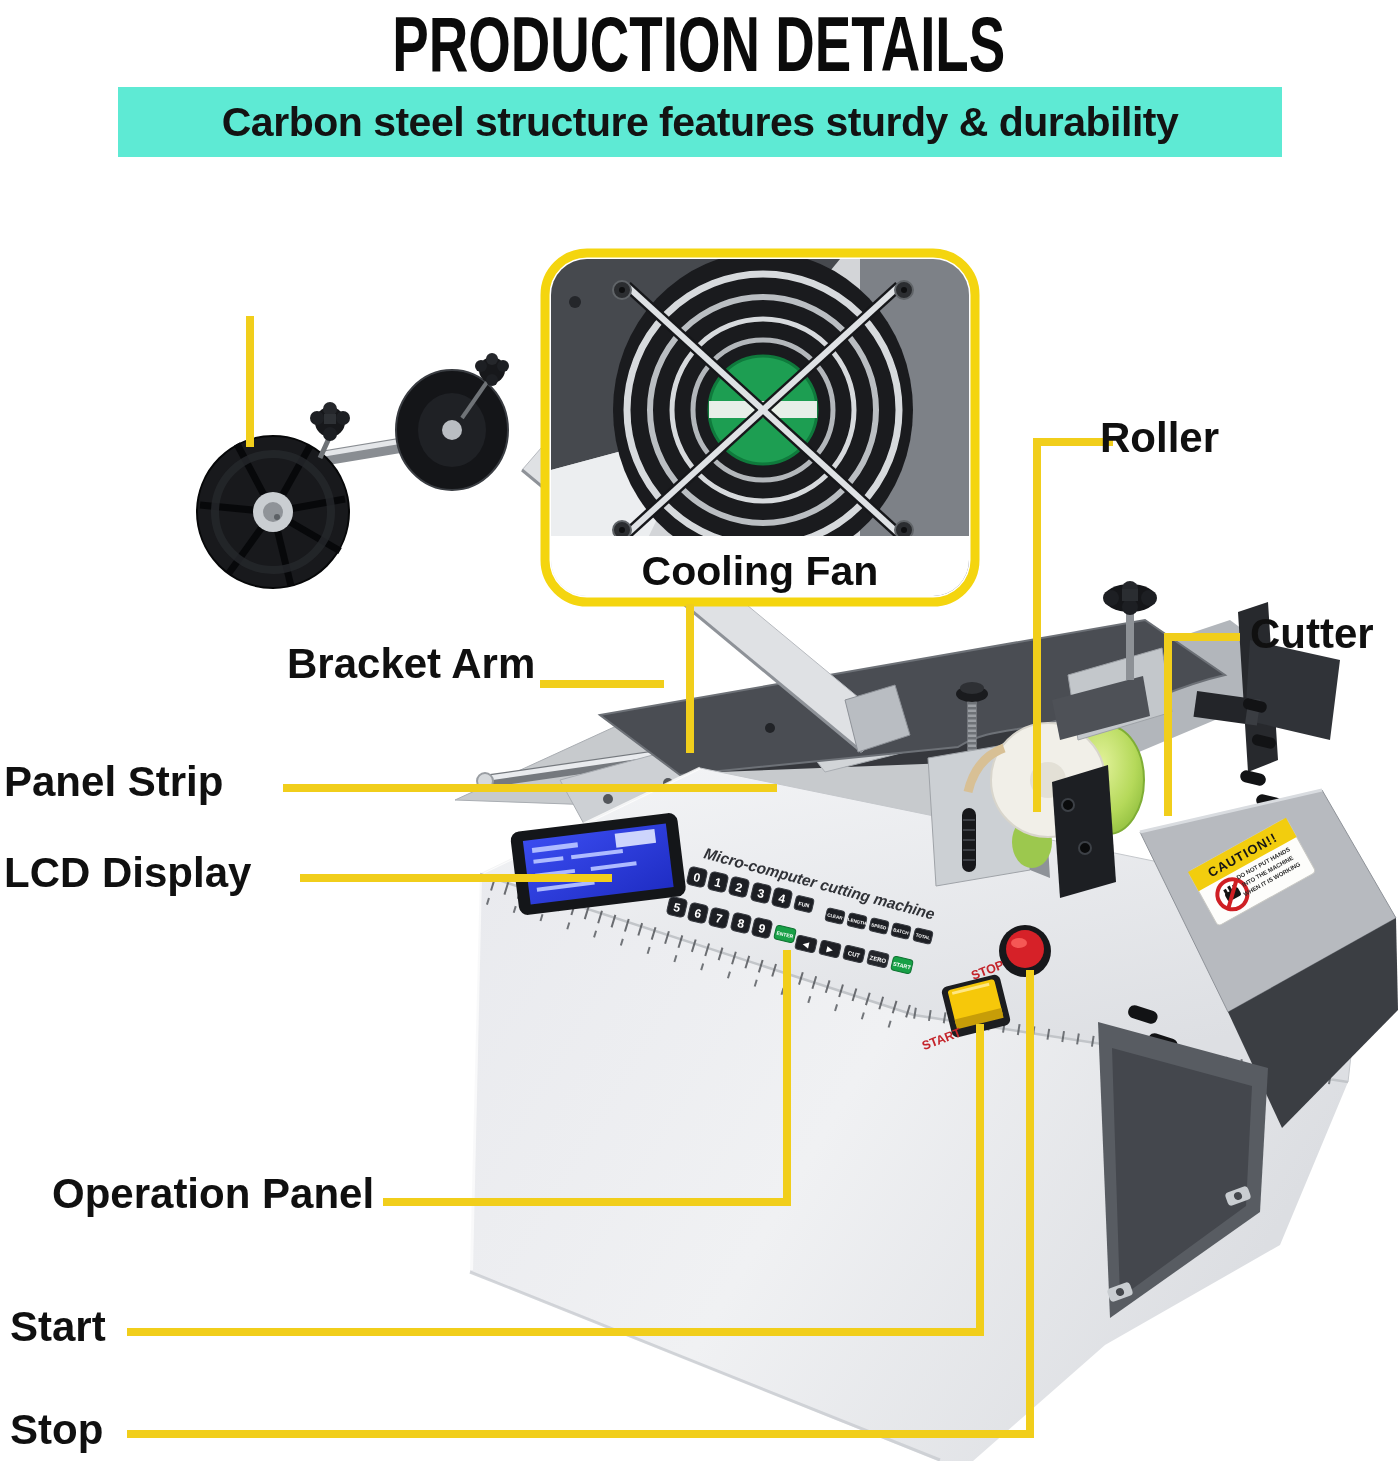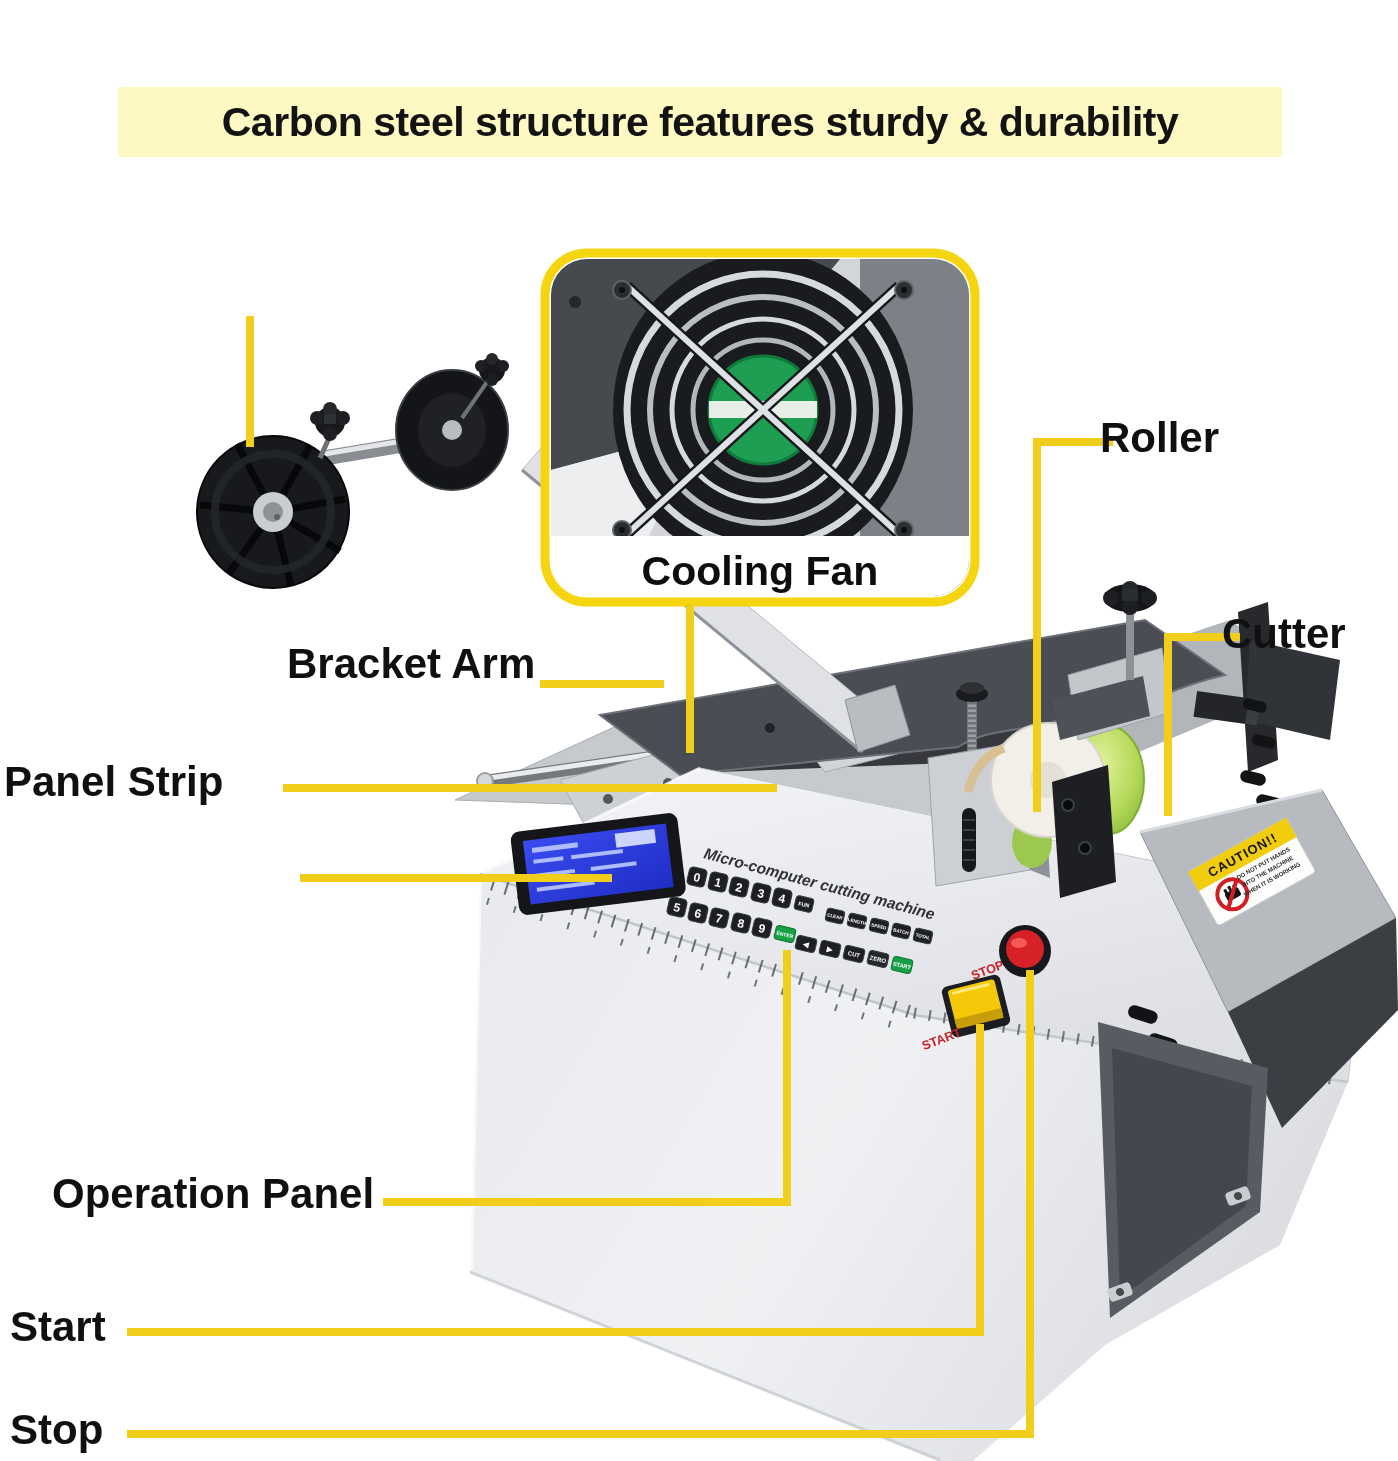--- a/index.html
+++ b/index.html
@@ -2,21 +2,21 @@
 <html><head>
 <meta charset="utf-8">
 <style>
   html,body{margin:0;padding:0;background:#ffffff;}
   .stage{position:relative;width:1398px;height:1461px;background:#ffffff;overflow:hidden;
          font-family:"Liberation Sans", sans-serif;}
   .stage svg{position:absolute;left:0;top:0;}
   .page-title{position:absolute;left:0;top:0;width:100%;text-align:center;}
   .page-title span{display:inline-block;font-size:76px;font-weight:900;color:#0b0b0b;
          letter-spacing:0px;transform:scale(0.72,1.02);transform-origin:center top;white-space:nowrap;}
-  .banner{position:absolute;left:118px;top:87px;width:1164px;height:70px;background:#fef9c3;
+  .banner{position:absolute;left:118px;top:87px;width:1164px;height:70px;background:#5eead4;
          display:flex;align-items:center;justify-content:center;}
   .banner span{font-size:41px;font-weight:bold;color:#131313;letter-spacing:-0.5px;white-space:nowrap;}
   .lbl{position:absolute;font-size:42px;font-weight:bold;color:#101010;white-space:nowrap;}
   svg text{font-family:"Liberation Sans", sans-serif;}
 </style>
 </head>
 <body>
 
 <div class="stage">
 
@@ -398,25 +398,29 @@
     <line x1="283" y1="788" x2="777" y2="788"></line>
     <line x1="300" y1="878" x2="612" y2="878"></line>
     <polyline points="383,1202 787,1202 787,950"></polyline>
     <polyline points="127,1332 980,1332 980,1024"></polyline>
     <polyline points="127,1434 1030,1434 1030,970"></polyline>
     <polyline points="1113,442 1037,442 1037,812"></polyline>
     <polyline points="1240,637 1168,637 1168,816"></polyline>
   </g>
 </svg>
 
+<div class="page-title">
+  <span>PRODUCTION DETAILS</span>
+</div>
 <div class="banner">
   <span>Carbon steel structure features sturdy &amp; durability</span>
 </div>
 
 <div class="lbl" style="left:244px;top:640px;margin-left:43px;">Bracket Arm</div>
 <div class="lbl" style="left:4px;top:758px;">Panel Strip</div>
+<div class="lbl" style="left:4px;top:849px;">LCD Display</div>
 <div class="lbl" style="left:4px;top:1170px;margin-left:48px;">Operation Panel</div>
 <div class="lbl" style="left:10px;top:1303px;">Start</div>
 <div class="lbl" style="left:10px;top:1406px;">Stop</div>
 <div class="lbl" style="left:1100px;top:414px;">Roller</div>
-<div class="lbl" style="left:1222px;top:610px;">Cutter</div>
+<div class="lbl" style="left:1250px;top:610px;">Cutter</div>
 
 </div>
 
 </body></html>

